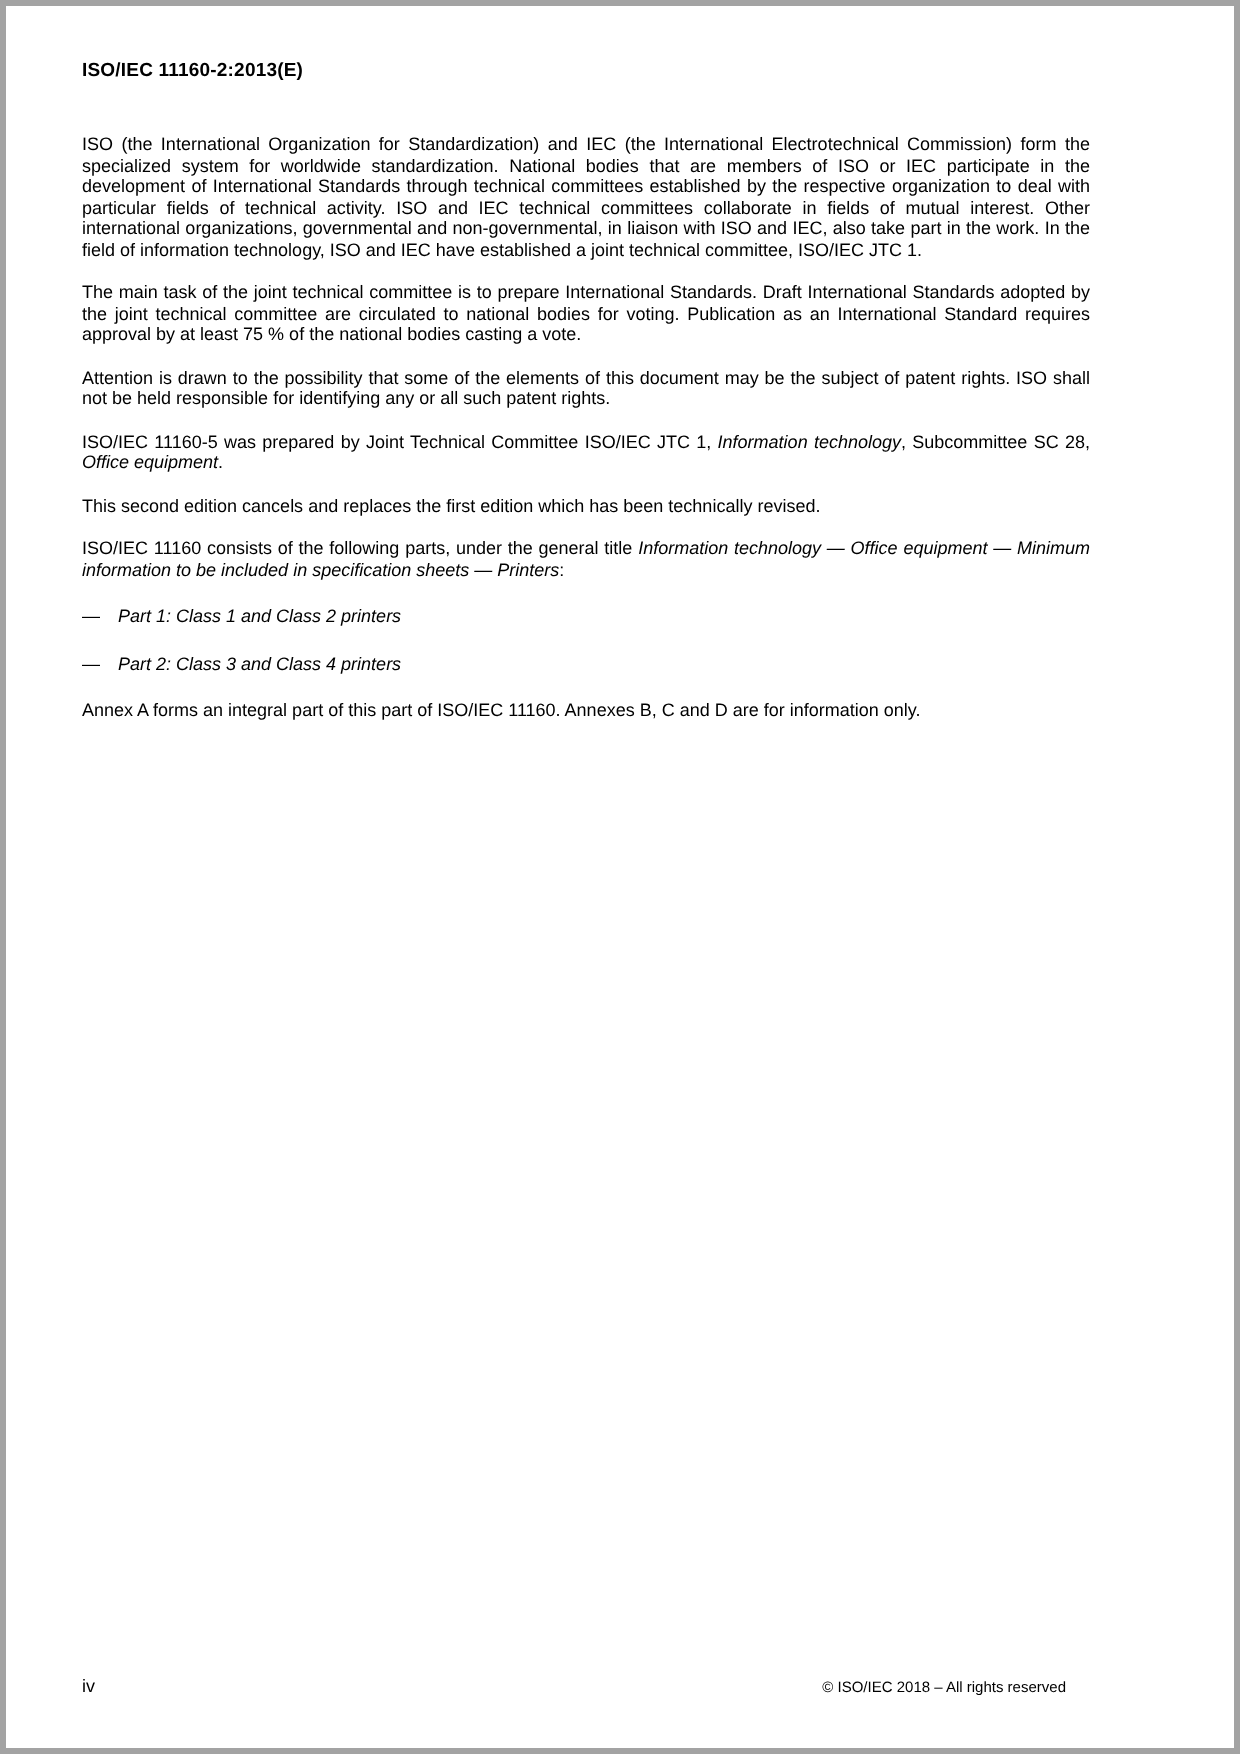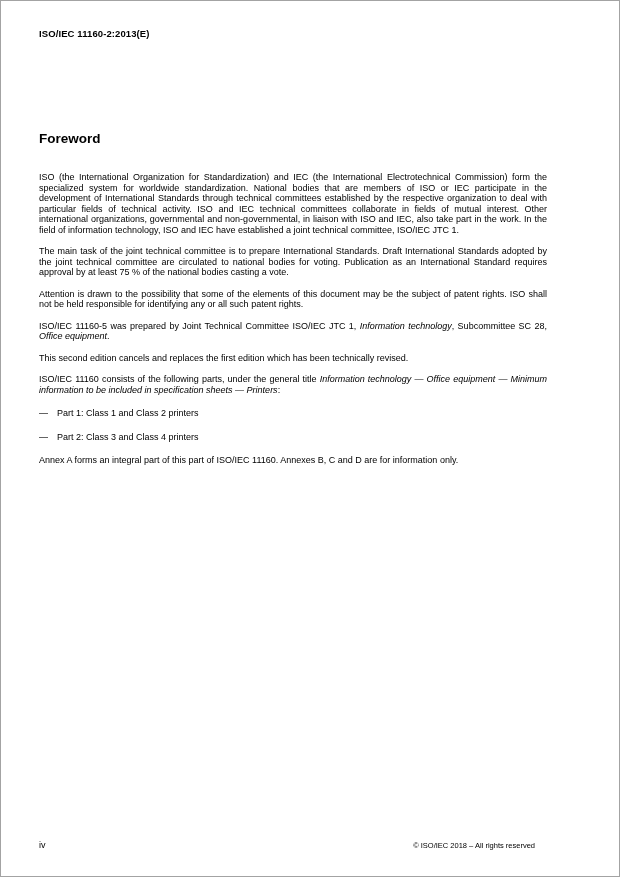--- a/index.html
+++ b/index.html
@@ -5,21 +5,21 @@
     html, body {
       margin: 0;
       padding: 0;
       background: #ffffff;
     }
     .page {
       position: relative;
       width: 620px;
       height: 877px;
       background: #ffffff;
-      border: 1px solid #a3a3a3;
+      border: 3px solid #a3a3a3;
       box-sizing: border-box;
       font-family: "Liberation Sans", sans-serif;
       color: #000000;
       overflow: hidden;
     }
     .content {
       position: absolute;
       left: 38px;
       right: 72px;
       top: 0;
@@ -51,20 +51,21 @@
       display: flex;
       font-size: 9px;
       line-height: 10.5px;
       margin: 13px 0;
     }
     .dash {
       flex: 0 0 18px;
       width: 18px;
     }
     .list-text {
+      font-style: italic;
       text-align: right;
     }
     .footer {
       position: absolute;
       left: 38px;
       right: 84px;
       bottom: 26px;
       display: flex;
       justify-content: space-between;
       align-items: center;
@@ -79,21 +80,20 @@
 </head>
 <body>
 
 <div class="page">
   <div class="content">
 
     <div class="doc-header">
       <span>ISO/IEC 11160-2:2013(E)</span>
     </div>
 
-    <h1 class="page-title">Foreword</h1>
 
     <p class="body-text first-para">ISO (the International Organization for Standardization) and IEC (the International Electrotechnical Commission) form the specialized system for worldwide standardization. National bodies that are members of ISO or IEC participate in the development of International Standards through technical committees established by the respective organization to deal with particular fields of technical activity. ISO and IEC technical committees collaborate in fields of mutual interest. Other international organizations, governmental and non-governmental, in liaison with ISO and IEC, also take part in the work. In the field of information technology, ISO and IEC have established a joint technical committee, ISO/IEC JTC 1.</p>
 
 
     <p class="body-text">The main task of the joint technical committee is to prepare International Standards. Draft International Standards adopted by the joint technical committee are circulated to national bodies for voting. Publication as an International Standard requires approval by at least 75 % of the national bodies casting a vote.</p>
 
     <p class="body-text">Attention is drawn to the possibility that some of the elements of this document may be the subject of patent rights. ISO shall not be held responsible for identifying any or all such patent rights.</p>
 
     <p class="body-text"><span>ISO/IEC 11160-5 was prepared by Joint Technical Committee ISO/IEC JTC 1, </span><span class="italic">Information technology</span><span>, Subcommittee SC 28, </span><span class="italic">Office equipment</span><span>.</span></p>
 

